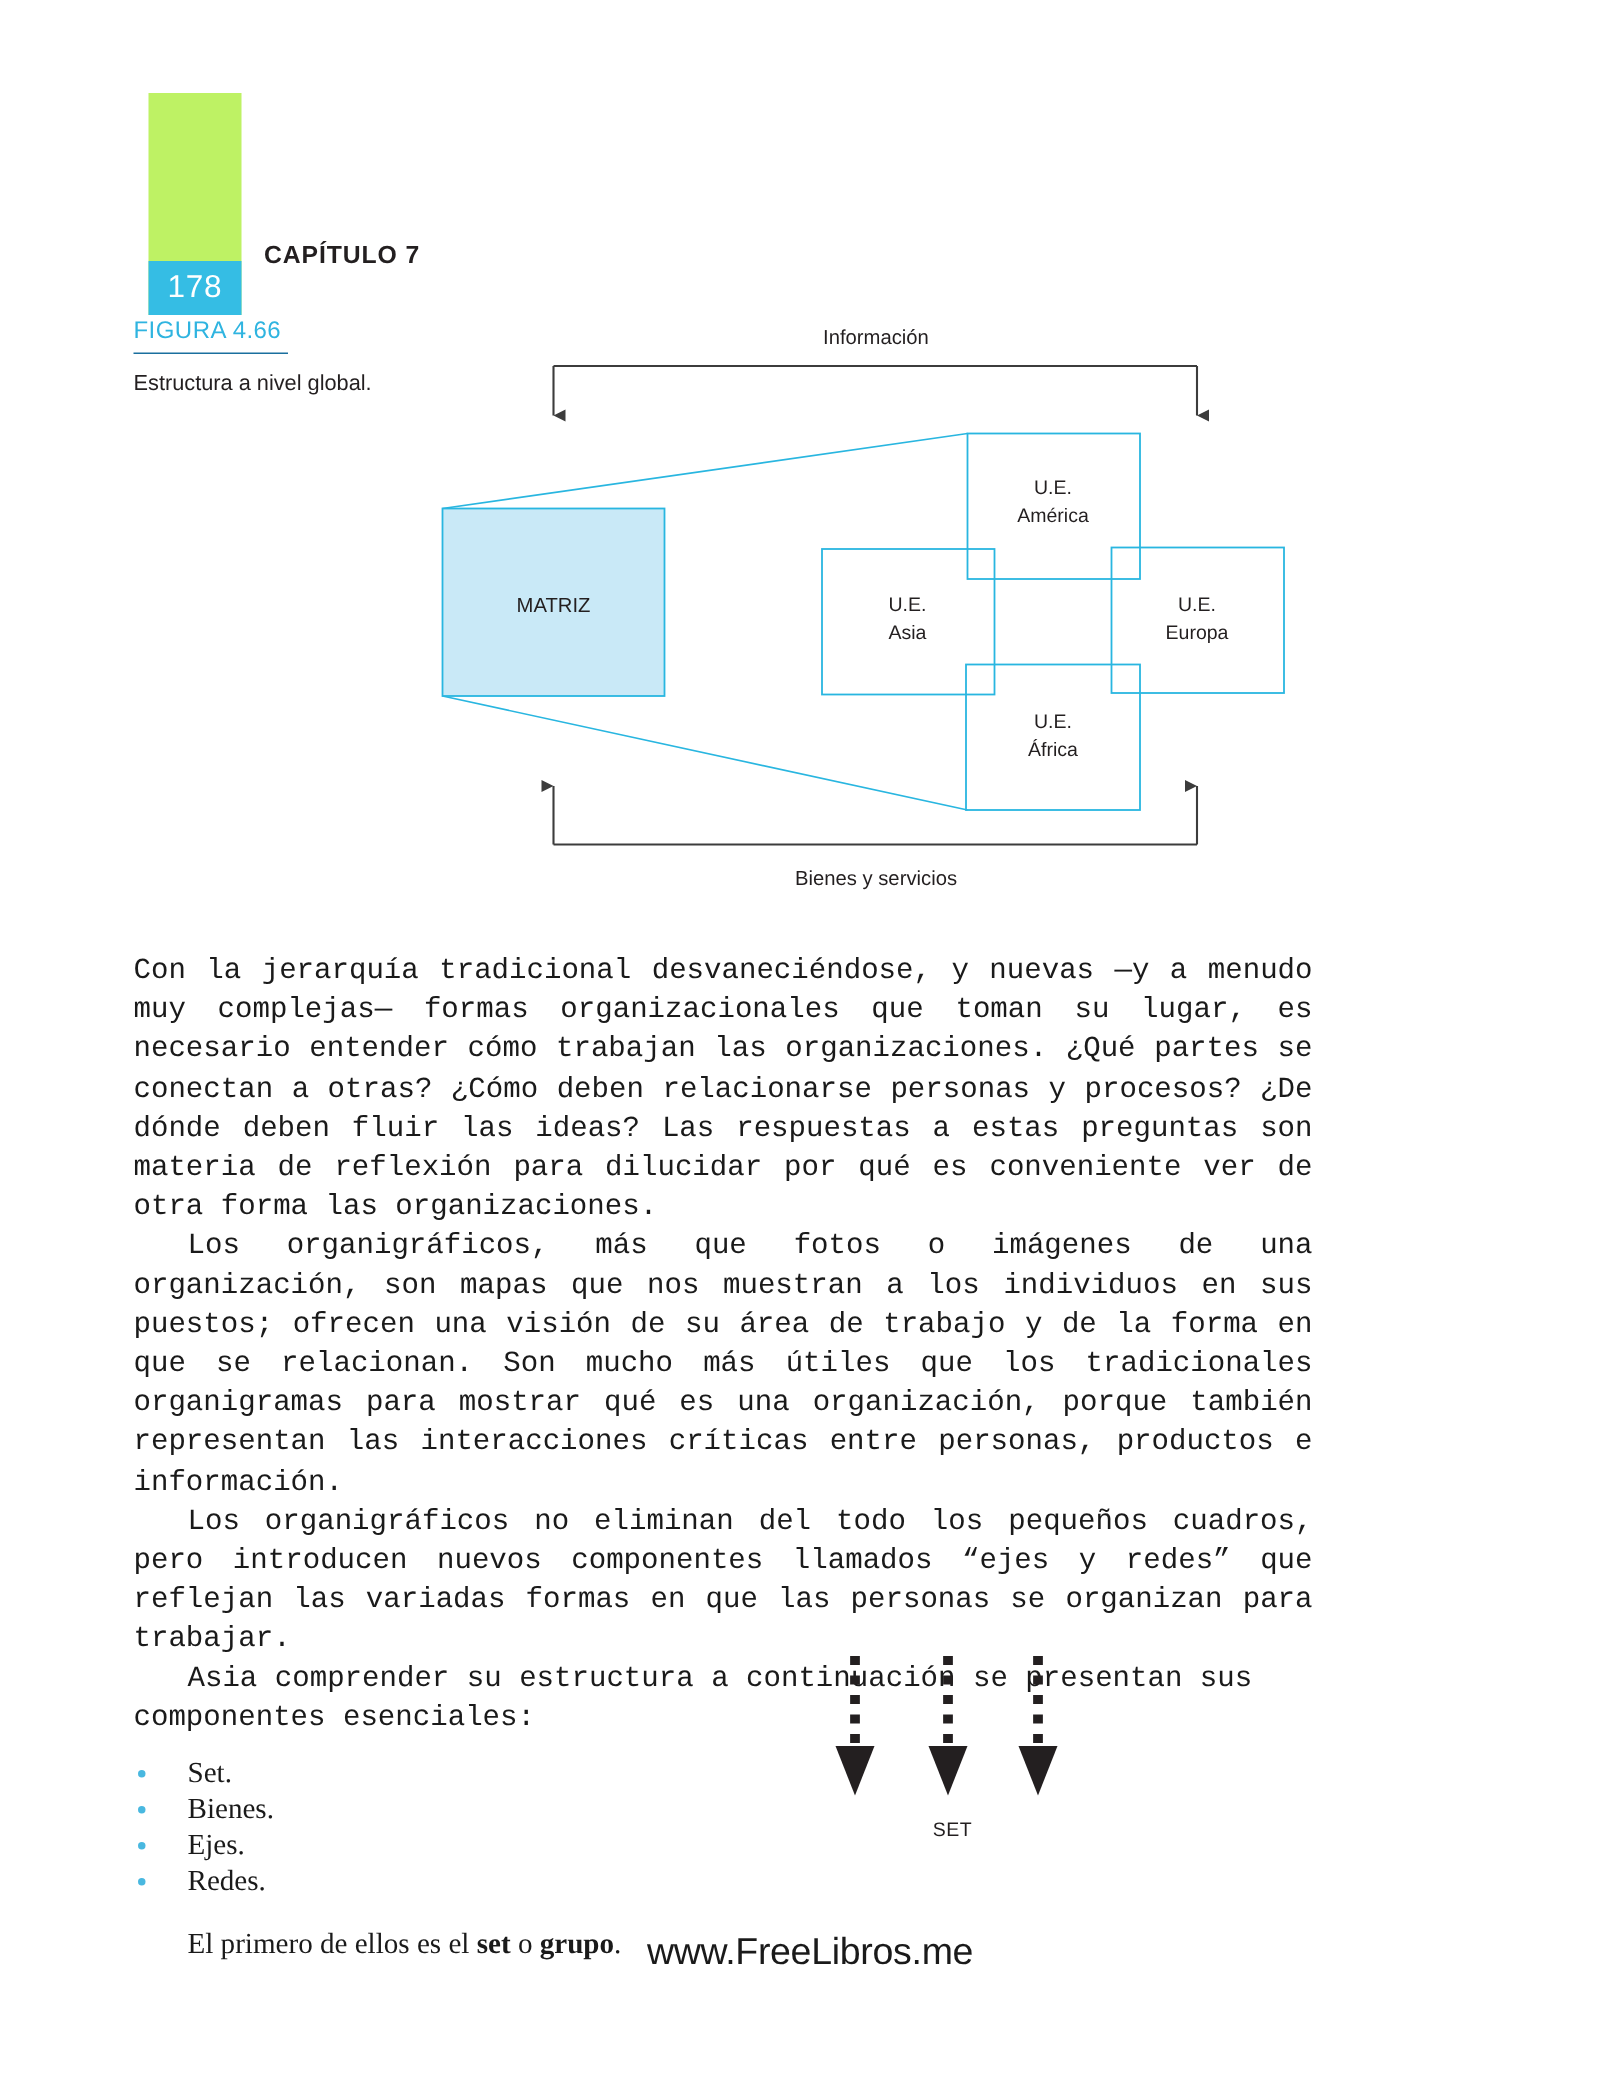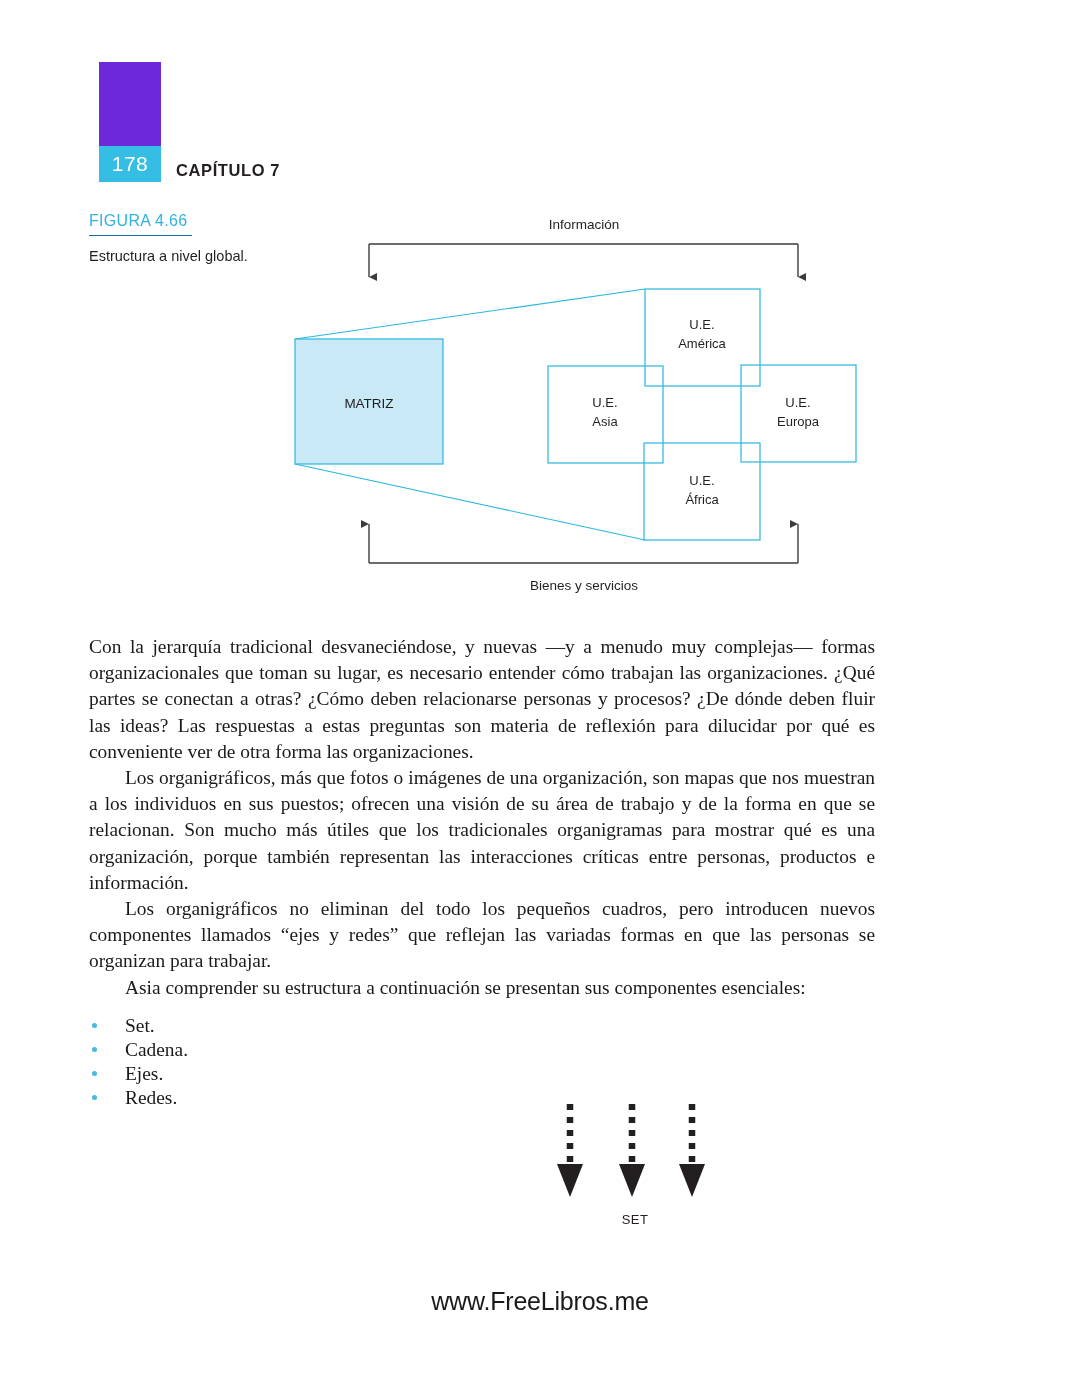--- a/index.html
+++ b/index.html
@@ -22,22 +22,22 @@
     left: 99px;
     top: 62px;
     width: 760px;
     height: 120px;
   }
   .folio-block {
     position: absolute;
     left: 0;
     top: 0;
     width: 62px;
-    height: 120px;
-    background: #6d28d9;
+    height: 148px;
+    background: #bef264;
   }
   .folio-num-band {
     position: absolute;
     left: 0;
     bottom: 0;
     width: 62px;
     height: 36px;
     background: #35bde4;
     color: #ffffff;
     font-family: "Liberation Sans", sans-serif;
@@ -117,21 +117,21 @@
     font-weight: bold;
     color: #28b5e2;
     letter-spacing: 0.1px;
   }
   p.body-par {
     margin: 0;
     font-size: 19.4px;
     line-height: 26.2px;
     text-align: justify;
     text-justify: inter-word;
-    font-family: Liberation Serif, serif;
+    font-family: Liberation Mono, monospace;
   }
   p.body-par.indent { text-indent: 36px; }
   p.body-par.no-justify { text-align: left; }
 
   ul.component-list {
     list-style: none;
     margin: 13px 0 0 0;
     padding: 0;
   }
   ul.component-list li {
@@ -279,32 +279,33 @@
   <p class="body-par indent">Los organigráficos no eliminan del todo los pequeños cuadros, pero introducen nuevos componentes llamados “ejes y redes” que reflejan las variadas formas en que las personas se organizan para trabajar.</p>
   <p class="body-par indent no-justify">Asia comprender su estructura a continuación se presentan sus  componentes esenciales:</p>
 
   <ul class="component-list">
     <li>
       <span class="bullet-dot"></span>
       <span>Set.</span>
     </li>
     <li>
       <span class="bullet-dot"></span>
-      <span>Cadena.</span>
+      <span>Bienes.</span>
     </li>
     <li>
       <span class="bullet-dot"></span>
       <span>Ejes.</span>
     </li>
     <li>
       <span class="bullet-dot"></span>
       <span>Redes.</span>
     </li>
   </ul>
 
+  <p class="closing-line"><span>El primero de ellos es el </span><b>set</b><span> o </span><b>grupo</b><span>.</span></p>
 </div>
 
 <div id="set-figure">
   <svg width="190" height="140" viewBox="0 0 190 140" xmlns="http://www.w3.org/2000/svg">
     <g>
       <path d="M30,4 L30,64" stroke="#231f20" stroke-width="6.5" fill="none" stroke-dasharray="6 7"></path>
       <path d="M17,64 L43,64 L30,97 z" fill="#231f20"></path>
     </g>
     <g>
       <path d="M92,4 L92,64" stroke="#231f20" stroke-width="6.5" fill="none" stroke-dasharray="6 7"></path>

